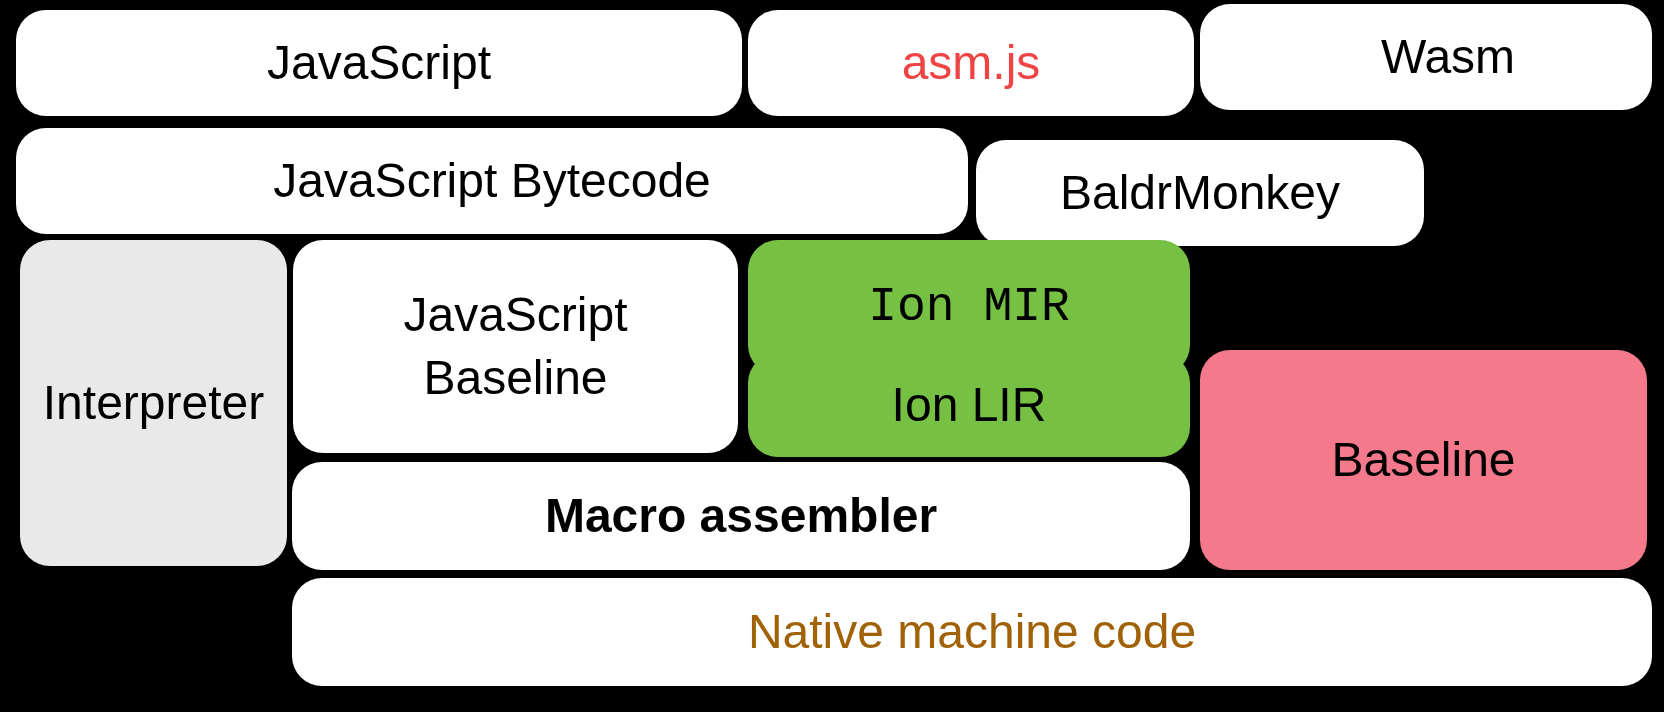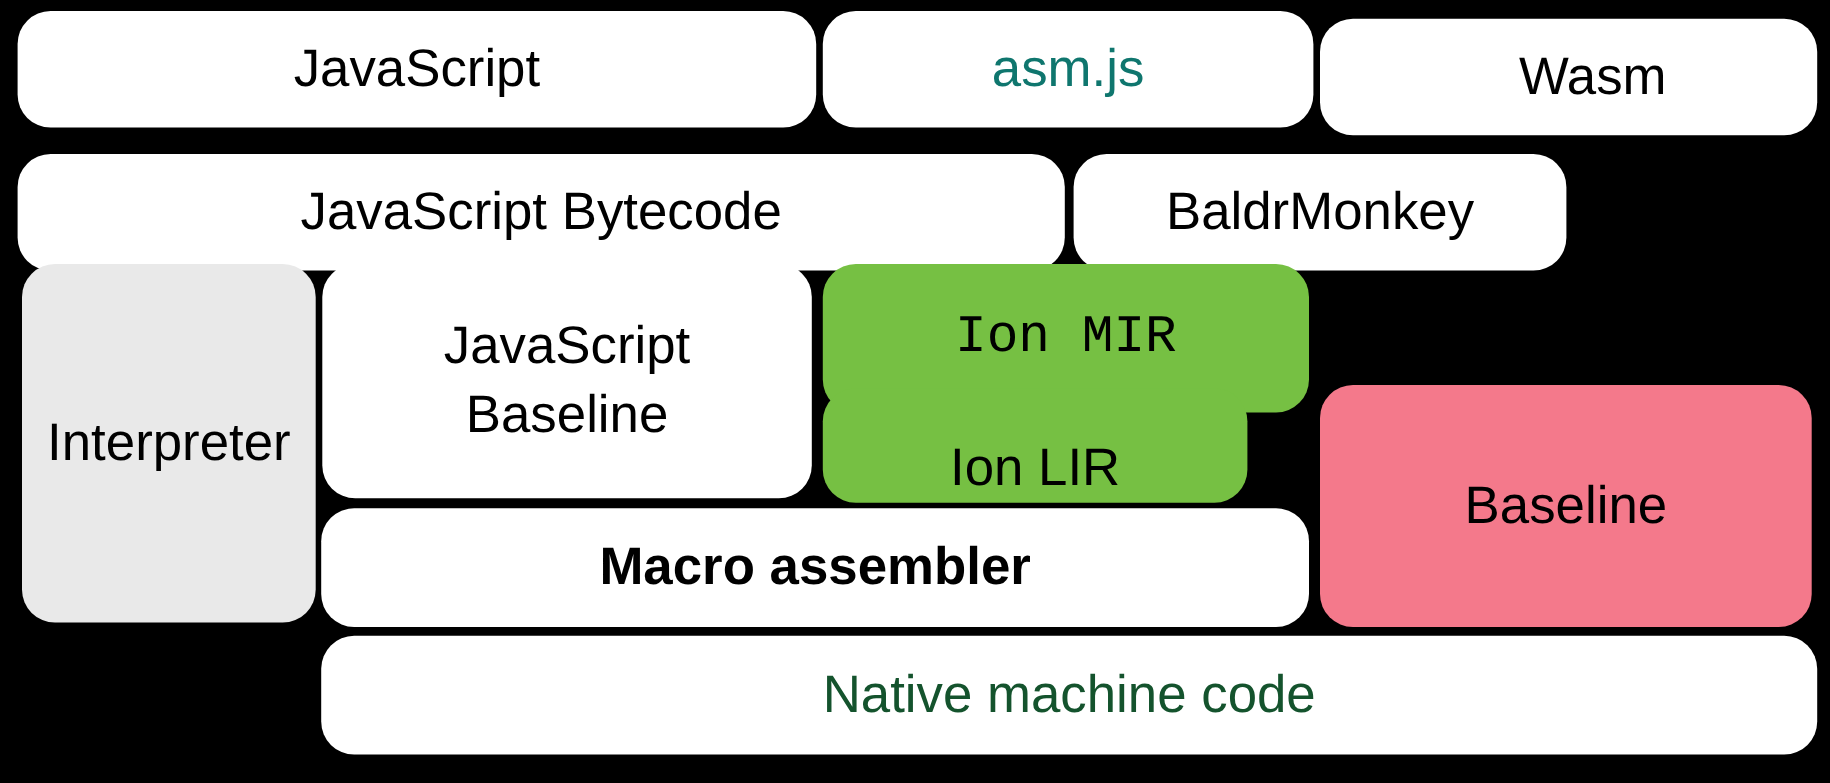--- a/index.html
+++ b/index.html
@@ -23,41 +23,41 @@
     font-size: 48px;
     line-height: 1.3;
     color: #000000;
     text-align: center;
     white-space: pre-line;
     box-sizing: border-box;
   }
   
   .n-javascript   { left: 16px;   top: 10px;  width: 726px;  height: 106px; }
   .n-asmjs        { left: 748px;  top: 10px;  width: 446px;  height: 106px; }
-  .n-wasm         { left: 1200px; top: 17px;  width: 452px;  height: 106px; padding-left: 44px; }
-  .n-bytecode     { left: 16px;   top: 140px; width: 952px;  height: 106px; }
+  .n-wasm         { left: 1200px; top: 4px;  width: 452px;  height: 106px; padding-left: 44px; }
+  .n-bytecode     { left: 16px;   top: 128px; width: 952px;  height: 106px; }
   .n-baldrmonkey  { left: 976px;  top: 140px; width: 448px;  height: 106px; }
   .n-interpreter  { left: 20px;   top: 240px; width: 267px;  height: 326px; }
   .n-baseline     { left: 293px;  top: 240px; width: 445px;  height: 213px; }
   .n-ionmir       { left: 748px;  top: 240px; width: 442px;  height: 135px; font-family: Liberation Mono, monospace; }
-  .n-ionlir       { left: 748px;  top: 353px; width: 386px;  height: 104px; align-items: flex-end; }
+  .n-ionlir       { left: 748px;  top: 353px; width: 442px;  height: 104px; }
   .n-cretonne     { left: 1200px; top: 350px; width: 447px;  height: 220px; }
   .n-macro        { left: 292px;  top: 462px; width: 898px;  height: 108px; }
   .n-native       { left: 292px;  top: 578px; width: 1360px; height: 108px; }
 </style>
 </head>
 <body>
 
 <div class="canvas" style="background-color: rgb(0, 0, 0);">
 
   <div class="node n-javascript" style="background-color: rgb(255, 255, 255); color: rgb(0, 0, 0);">
     <span>JavaScript</span>
   </div>
 
-  <div class="node n-asmjs" style="background-color: rgb(255, 255, 255); color: #0f766e;">
+  <div class="node n-asmjs" style="background-color: rgb(255, 255, 255); color: #ef4444;">
     <span>asm.js</span>
   </div>
 
   <div class="node n-wasm" style="background-color: rgb(255, 255, 255); color: rgb(0, 0, 0);">
     <span>Wasm</span>
   </div>
 
   <div class="node n-bytecode" style="background-color: rgb(255, 255, 255); color: rgb(0, 0, 0);">
     <span>JavaScript Bytecode</span>
   </div>
@@ -84,17 +84,17 @@
   </div>
 
   <div class="node n-cretonne" style="background-color: rgb(244, 121, 139); color: rgb(0, 0, 0);">
     <span>Baseline</span>
   </div>
 
   <div class="node n-macro" style="background-color: rgb(255, 255, 255); color: rgb(0, 0, 0); font-weight: bold;">
     <span>Macro assembler</span>
   </div>
 
-  <div class="node n-native" style="background-color: rgb(255, 255, 255); color: #14532d;">
+  <div class="node n-native" style="background-color: rgb(255, 255, 255); color: #a16207;">
     <span>Native machine code</span>
   </div>
 
 </div>
 
 </body></html>

